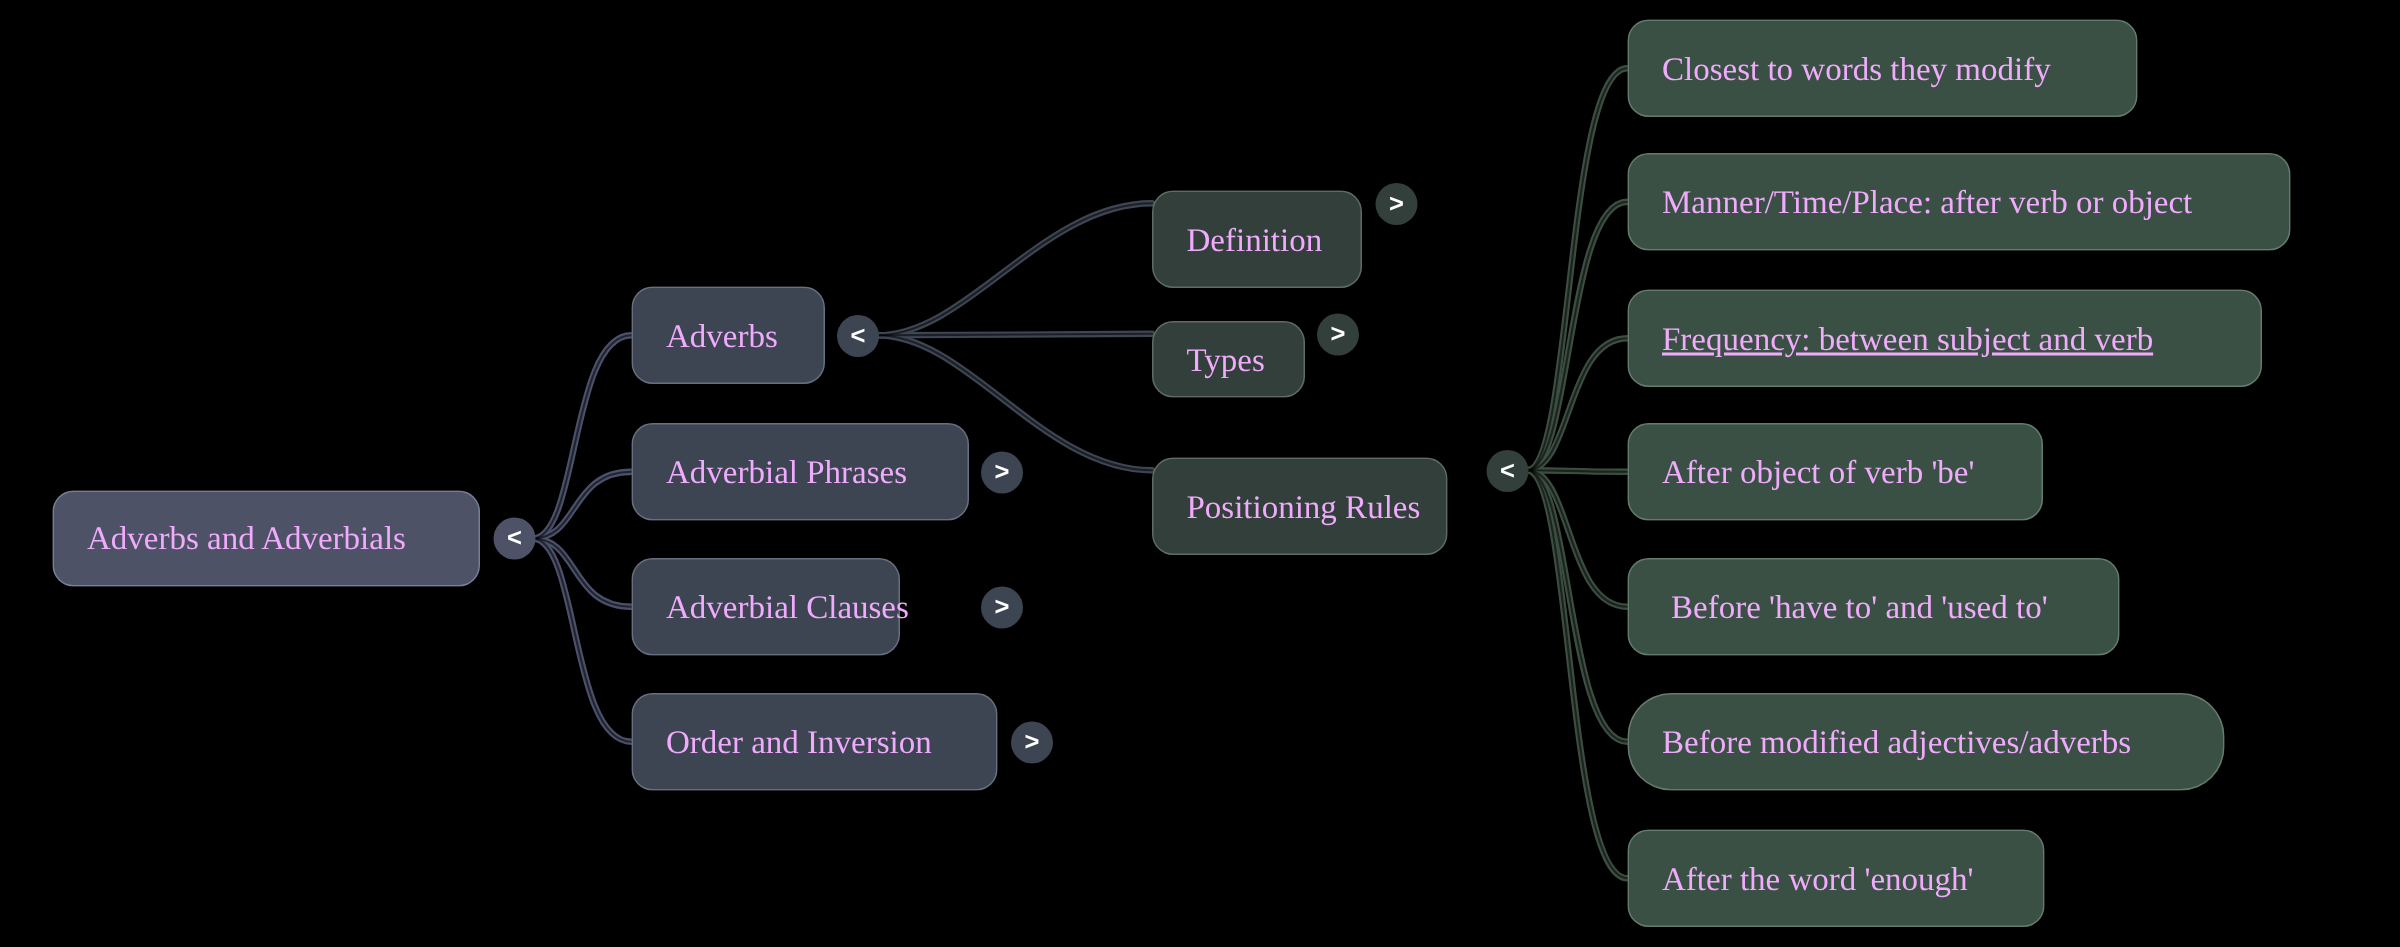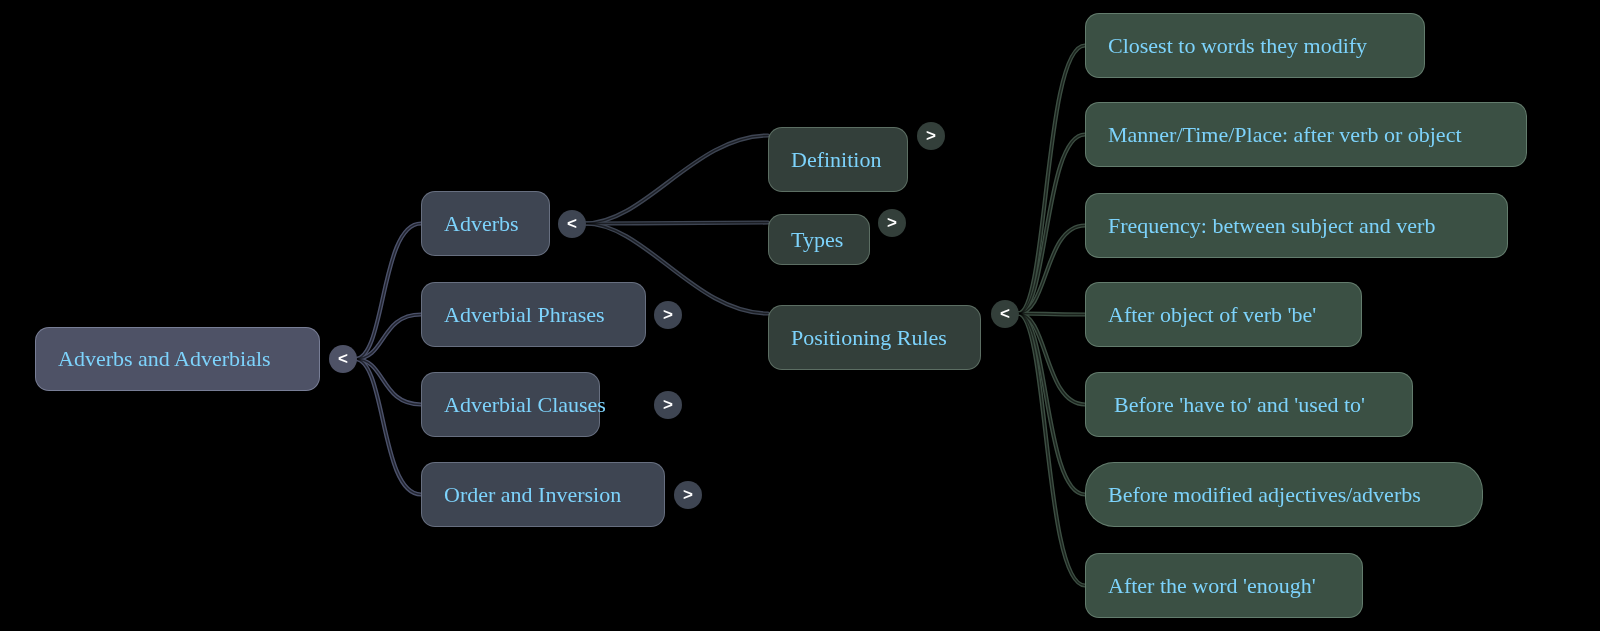--- a/index.html
+++ b/index.html
@@ -28,21 +28,21 @@
   .edge-green  { stroke: #3c4e42; }
 
   .node {
     position: absolute;
     box-sizing: border-box;
     border-radius: 14px;
     display: flex;
     align-items: center;
     padding: 0 22px;
     white-space: nowrap;
-    color: #7dd3fc;
+    color: #f0abfc;
     font-size: 22px;
     line-height: 1;
     box-shadow: 0 2px 0 rgba(0,0,0,0.45);
   }
   .node .label { display: inline-block; }
   .slate-root { background: #4e5266; border: 1px solid rgba(200,208,240,0.35); }
   .slate      { background: #3e4552; border: 1px solid rgba(200,210,235,0.30); }
   .green-dark { background: #333f3a; border: 1px solid rgba(200,235,210,0.28); margin-top: 24px; }
   .green      { background: #3b5044; border: 1px solid rgba(205,240,215,0.28); }
 
@@ -153,34 +153,34 @@
   <div class="node green-dark" style="left:768px; top:103px; width:140px; height:65px;">
     <span class="label">Definition</span>
   </div>
   <div class="toggle t-green" style="left:917px; top:122px;">&gt;</div>
 
   <div class="node green-dark" style="left:768px; top:190px; width:102px; height:51px;">
     <span class="label">Types</span>
   </div>
   <div class="toggle t-green" style="left:878px; top:209px;">&gt;</div>
 
-  <div class="node green-dark" style="left:768px; top:281px; width:213px; height:65px;">
+  <div class="node green-dark" style="left:768px; top:281px; width:197px; height:65px;">
     <span class="label">Positioning Rules</span>
   </div>
   <div class="toggle t-green" style="left:991px; top:300px;">&lt;</div>
 
   <div class="node green" style="left:1085px; top:13px; width:340px; height:65px;">
     <span class="label">Closest to words they modify</span>
   </div>
 
   <div class="node green" style="left:1085px; top:102px; width:442px; height:65px;">
     <span class="label">Manner/Time/Place: after verb or object</span>
   </div>
 
-  <div class="node green" style="left:1085px; top:193px; width:423px; height:65px;">
+  <div class="node green" style="left:1085px; top:193px; width:423px; height:65px;text-decoration:underline;">
     <span class="label">Frequency: between subject and verb</span>
   </div>
 
   <div class="node green" style="left:1085px; top:282px; width:277px; height:65px;">
     <span class="label">After object of verb 'be'</span>
   </div>
 
   <div class="node green" style="left:1085px; top:372px; width:328px; height:65px;padding-left:28px;">
     <span class="label">Before 'have to' and 'used to'</span>
   </div>

